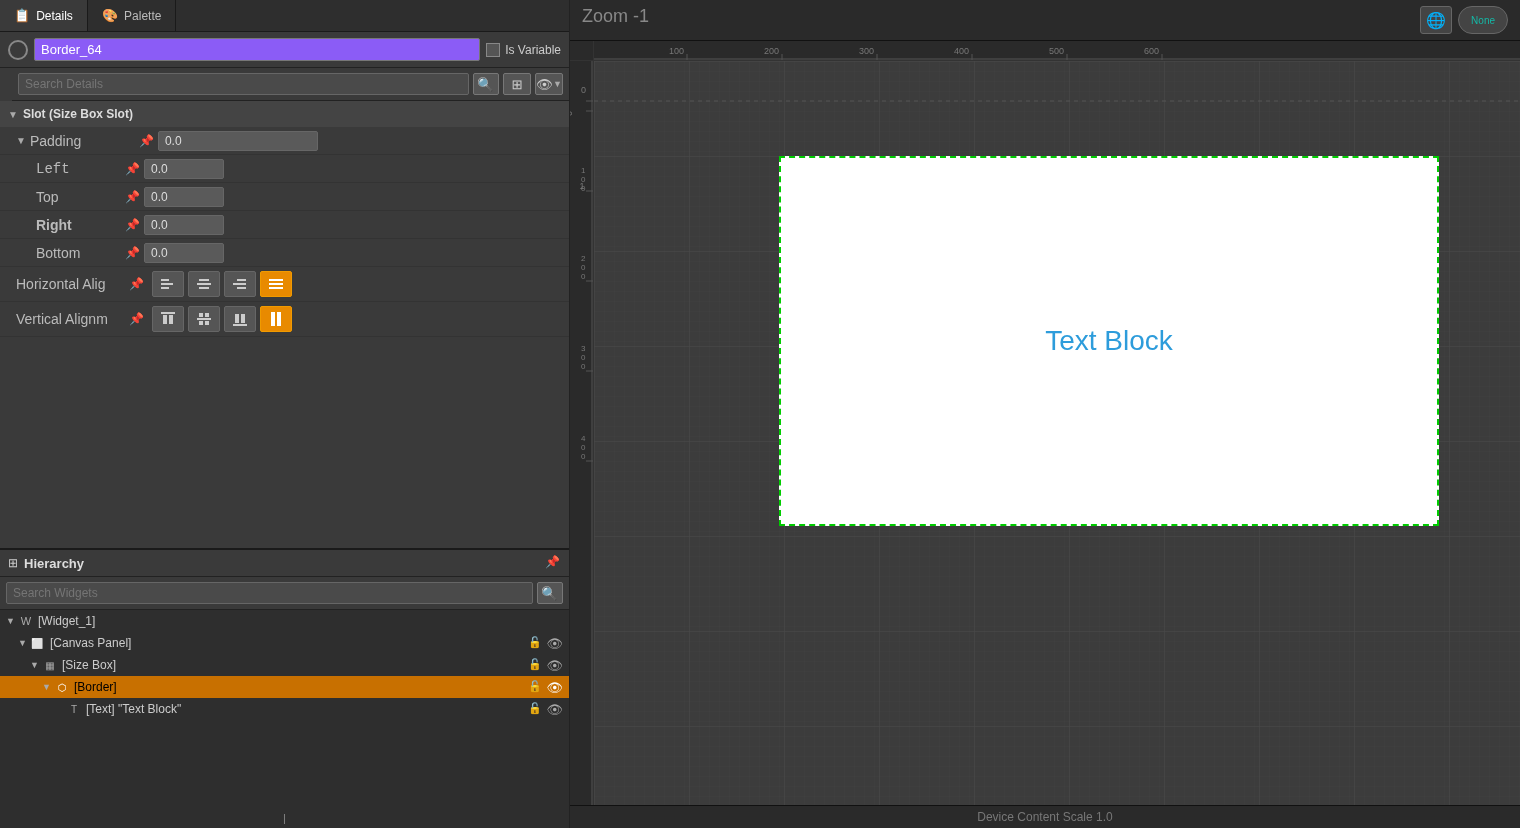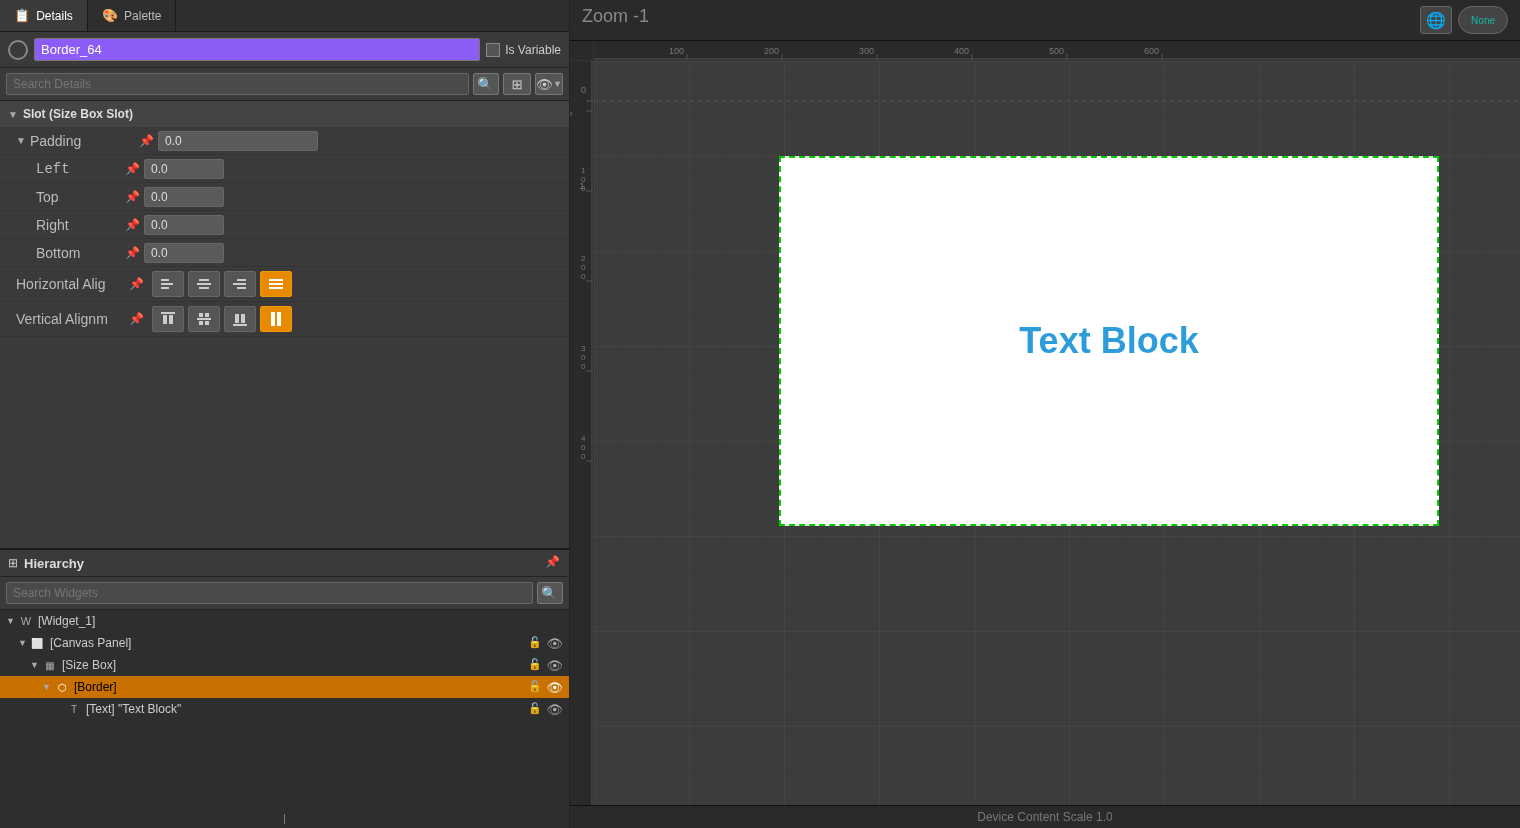--- a/index.html
+++ b/index.html
@@ -14,21 +14,21 @@
     .tab.active { background: #3a3a3a; color: #fff; }
 
     
     .header-row { display: flex; align-items: center; gap: 6px; padding: 6px 8px; background: #3a3a3a; border-bottom: 1px solid #222; }
     .circle-icon { width: 20px; height: 20px; border-radius: 50%; border: 2px solid #888; display: flex; align-items: center; justify-content: center; flex-shrink: 0; }
     .name-input { flex: 1; background: #8b5cf6; border: 1px solid #777; color: #fff; padding: 3px 6px; font-size: 13px; border-radius: 2px; }
     .is-variable { display: flex; align-items: center; gap: 5px; color: #ccc; font-size: 12px; }
     .checkbox-sq { width: 14px; height: 14px; background: #555; border: 1px solid #888; display: inline-block; }
 
     
-    .search-row { display: flex; align-items: center; gap: 4px; padding: 5px 6px; background: #3a3a3a; border-bottom: 1px solid #222; }
+    .search-row { display: flex; align-items: center; gap: 4px; padding: 5px 6px; background: #3a3a3a; border-bottom: 1px solid #222; margin-left: 12px; }
     .search-input { flex: 1; background: #4a4a4a; border: 1px solid #666; color: #ccc; padding: 3px 6px; font-size: 12px; border-radius: 2px; }
     .search-btn { background: #555; border: 1px solid #777; color: #ccc; width: 26px; height: 22px; cursor: pointer; display: flex; align-items: center; justify-content: center; border-radius: 2px; }
     .grid-btn { background: #555; border: 1px solid #777; color: #ccc; width: 28px; height: 22px; cursor: pointer; display: flex; align-items: center; justify-content: center; border-radius: 2px; }
     .eye-btn { background: #555; border: 1px solid #777; color: #ccc; width: 28px; height: 22px; cursor: pointer; display: flex; align-items: center; justify-content: center; border-radius: 2px; }
     .dropdown-arrow { font-size: 9px; color: #aaa; }
     .section-header { display: flex; align-items: center; gap: 5px; padding: 6px 8px; background: #444; font-weight: bold; font-size: 12px; color: #ddd; cursor: pointer; }
     .collapse-arrow { font-size: 10px; color: #aaa; }
 
     .property-row { display: flex; align-items: center; padding: 3px 8px 3px 16px; border-bottom: 1px solid #333; min-height: 28px; }
     .property-label { width: 110px; color: #bbb; font-size: 14px; flex-shrink: 0; }
@@ -70,21 +70,21 @@
     .zoom-label { font-size: 18px; color: #888; font-weight: normal; }
     .canvas-actions { margin-left: auto; display: flex; gap: 6px; }
     .globe-btn { background: #444; border: 1px solid #666; color: #ccc; width: 32px; height: 28px; cursor: pointer; display: flex; align-items: center; justify-content: center; border-radius: 3px; font-size: 16px; }
     .none-btn { background: #444; border: 1px solid #666; color: #14b8a6; padding: 4px 12px; cursor: pointer; border-radius: 14px; font-size: 10px; }
 
     .canvas-footer { display: flex; align-items: center; justify-content: center; padding: 4px; background: #2a2a2a; border-top: 1px solid #111; }
     .footer-text { color: #777; font-size: 12px; }
 
     
     .widget-box { position: absolute; background: #fff; border: 2px dashed #00cc00; display: flex; align-items: center; justify-content: center; }
-    .widget-text { font-size: 36px; font-weight: bold; color: #2d9cdb; }
+    .widget-text { font-size: 28px; font-weight: normal; color: #2d9cdb; }
 
     .details-scrollable { flex: 1; overflow-y: auto; position: relative; }
   </style>
 </head>
 <body>
 
 <div class="left-panel">
 
   <div class="top-tabs">
     <div class="tab active">
@@ -133,21 +133,21 @@
       <input class="number-input" type="text" value="0.0" style="">
     </div>
 
     <div class="property-row">
       <span class="property-label" style="padding-left:20px;">Top</span>
       <span class="pin-icon">📌</span>
       <input class="number-input" type="text" value="0.0" style="">
     </div>
 
     <div class="property-row">
-      <span class="property-label" style="padding-left:20px;">Right</span>
+      <span class="property-label" style="padding-left:20px;font-weight:bold;">Right</span>
       <span class="pin-icon">📌</span>
       <input class="number-input" type="text" value="0.0" style="">
     </div>
 
     <div class="property-row">
       <span class="property-label" style="padding-left:20px;">Bottom</span>
       <span class="pin-icon">📌</span>
       <input class="number-input" type="text" value="0.0" style="">
     </div>
 

